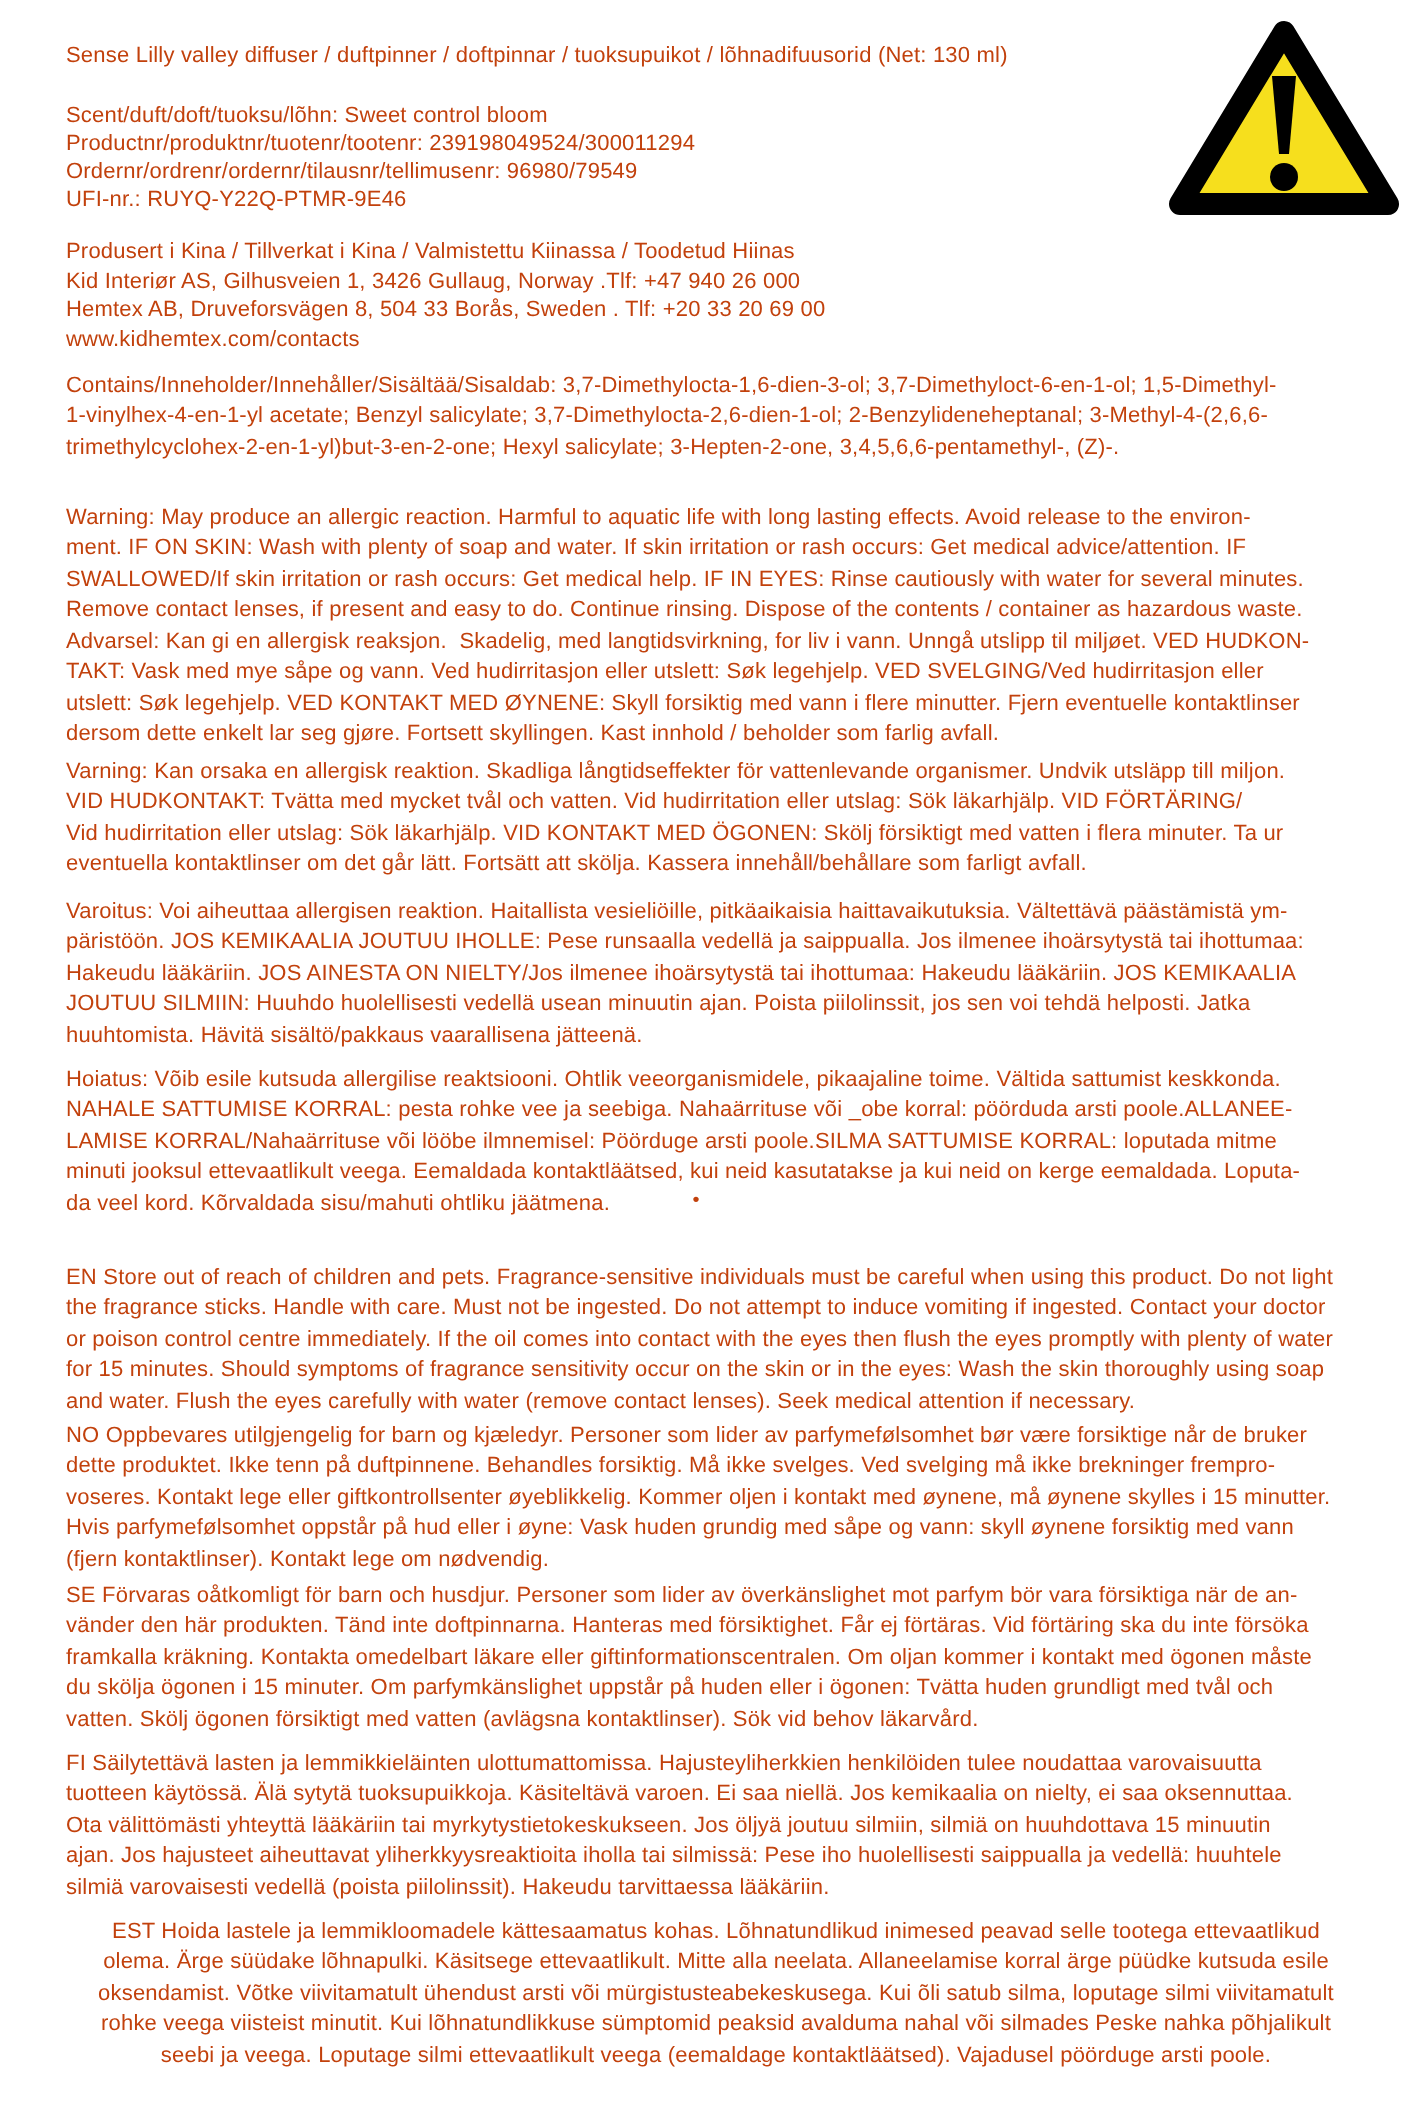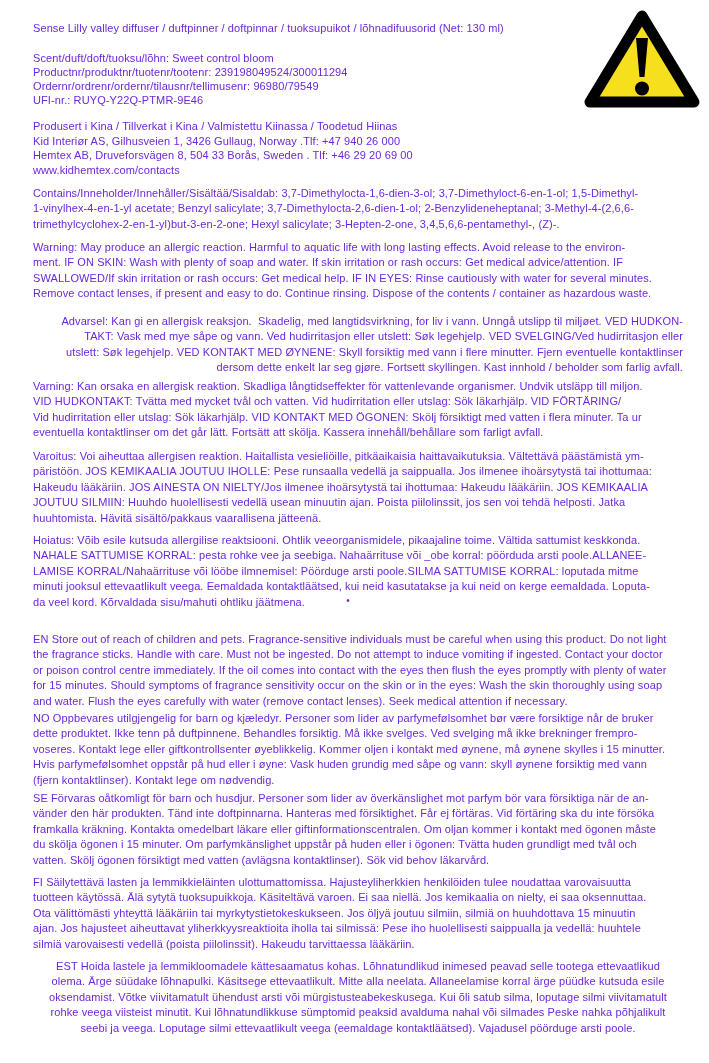--- a/index.html
+++ b/index.html
@@ -2,21 +2,21 @@
 <html><head>
 <meta charset="utf-8">
 <style>
   html, body { margin: 0; padding: 0; background: #ffffff; }
   .page {
     position: relative;
     width: 709px;
     height: 1063px;
     background: #ffffff;
     font-family: "Liberation Sans", sans-serif;
-    color: #6d28d9;
+    color: #c2410c;
     overflow: hidden;
   }
   .tx {
     position: absolute;
     left: 33px;
     width: 650px;
     font-size: 11px;
     line-height: 15.4px;
     white-space: pre-wrap;
     letter-spacing: 0.1px;
@@ -47,39 +47,39 @@
 
   <div class="tx" style="top:21px;">Sense Lilly valley diffuser / duftpinner / doftpinnar / tuoksupuikot / lõhnadifuusorid (Net: 130 ml)</div>
 
   <div class="tx hdr" style="top:51px;"><span>Scent/duft/doft/tuoksu/lõhn: Sweet control bloom</span>
 <span>Productnr/produktnr/tuotenr/tootenr: 239198049524/300011294</span>
 <span>Ordernr/ordrenr/ordernr/tilausnr/tellimusenr: 96980/79549</span>
 <span>UFI-nr.: RUYQ-Y22Q-PTMR-9E46</span></div>
 
   <div class="tx addr" style="top:119px;"><span>Produsert i Kina / Tillverkat i Kina / Valmistettu Kiinassa / Toodetud Hiinas</span>
 <span>Kid Interiør AS, Gilhusveien 1, 3426 Gullaug, Norway .Tlf: +47 940 26 000</span>
-<span>Hemtex AB, Druveforsvägen 8, 504 33 Borås, Sweden . Tlf: +46 29 20 69 00</span>
+<span>Hemtex AB, Druveforsvägen 8, 504 33 Borås, Sweden . Tlf: +20 33 20 69 00</span>
 <span>www.kidhemtex.com/contacts</span></div>
 
   <svg class="warn-icon" viewBox="0 0 122 104" xmlns="http://www.w3.org/2000/svg" aria-hidden="true">
     <path d="M61 9 L113 95 L9 95 Z" stroke="#000000" stroke-width="11" stroke-linejoin="round" fill="#F6DF1D"></path>
     <path d="M55 31 L67 31 L63.5 70 L58.5 70 Z" fill="#000000"></path>
     <circle cx="61" cy="81.5" r="7" fill="#000000"></circle>
   </svg>
 
   <div class="tx" style="top:186px;">Contains/Inneholder/Innehåller/Sisältää/Sisaldab: 3,7-Dimethylocta-1,6-dien-3-ol; 3,7-Dimethyloct-6-en-1-ol; 1,5-Dimethyl-
 1-vinylhex-4-en-1-yl acetate; Benzyl salicylate; 3,7-Dimethylocta-2,6-dien-1-ol; 2-Benzylideneheptanal; 3-Methyl-4-(2,6,6-
 trimethylcyclohex-2-en-1-yl)but-3-en-2-one; Hexyl salicylate; 3-Hepten-2-one, 3,4,5,6,6-pentamethyl-, (Z)-.</div>
 
-  <div class="tx" style="top:240px;">Warning: May produce an allergic reaction. Harmful to aquatic life with long lasting effects. Avoid release to the environ-
+  <div class="tx" style="top:252px;">Warning: May produce an allergic reaction. Harmful to aquatic life with long lasting effects. Avoid release to the environ-
 ment. IF ON SKIN: Wash with plenty of soap and water. If skin irritation or rash occurs: Get medical advice/attention. IF
 SWALLOWED/If skin irritation or rash occurs: Get medical help. IF IN EYES: Rinse cautiously with water for several minutes.
 Remove contact lenses, if present and easy to do. Continue rinsing. Dispose of the contents / container as hazardous waste.</div>
 
-  <div class="tx" style="top:314px;text-align:right;">Advarsel: Kan gi en allergisk reaksjon.  Skadelig, med langtidsvirkning, for liv i vann. Unngå utslipp til miljøet. VED HUDKON-
+  <div class="tx" style="top:314px;">Advarsel: Kan gi en allergisk reaksjon.  Skadelig, med langtidsvirkning, for liv i vann. Unngå utslipp til miljøet. VED HUDKON-
 TAKT: Vask med mye såpe og vann. Ved hudirritasjon eller utslett: Søk legehjelp. VED SVELGING/Ved hudirritasjon eller
 utslett: Søk legehjelp. VED KONTAKT MED ØYNENE: Skyll forsiktig med vann i flere minutter. Fjern eventuelle kontaktlinser
 dersom dette enkelt lar seg gjøre. Fortsett skyllingen. Kast innhold / beholder som farlig avfall.</div>
 
   <div class="tx" style="top:379px;">Varning: Kan orsaka en allergisk reaktion. Skadliga långtidseffekter för vattenlevande organismer. Undvik utsläpp till miljon.
 VID HUDKONTAKT: Tvätta med mycket tvål och vatten. Vid hudirritation eller utslag: Sök läkarhjälp. VID FÖRTÄRING/
 Vid hudirritation eller utslag: Sök läkarhjälp. VID KONTAKT MED ÖGONEN: Skölj försiktigt med vatten i flera minuter. Ta ur
 eventuella kontaktlinser om det går lätt. Fortsätt att skölja. Kassera innehåll/behållare som farligt avfall.</div>
 
   <div class="tx" style="top:449px;">Varoitus: Voi aiheuttaa allergisen reaktion. Haitallista vesieliöille, pitkäaikaisia haittavaikutuksia. Vältettävä päästämistä ym-

